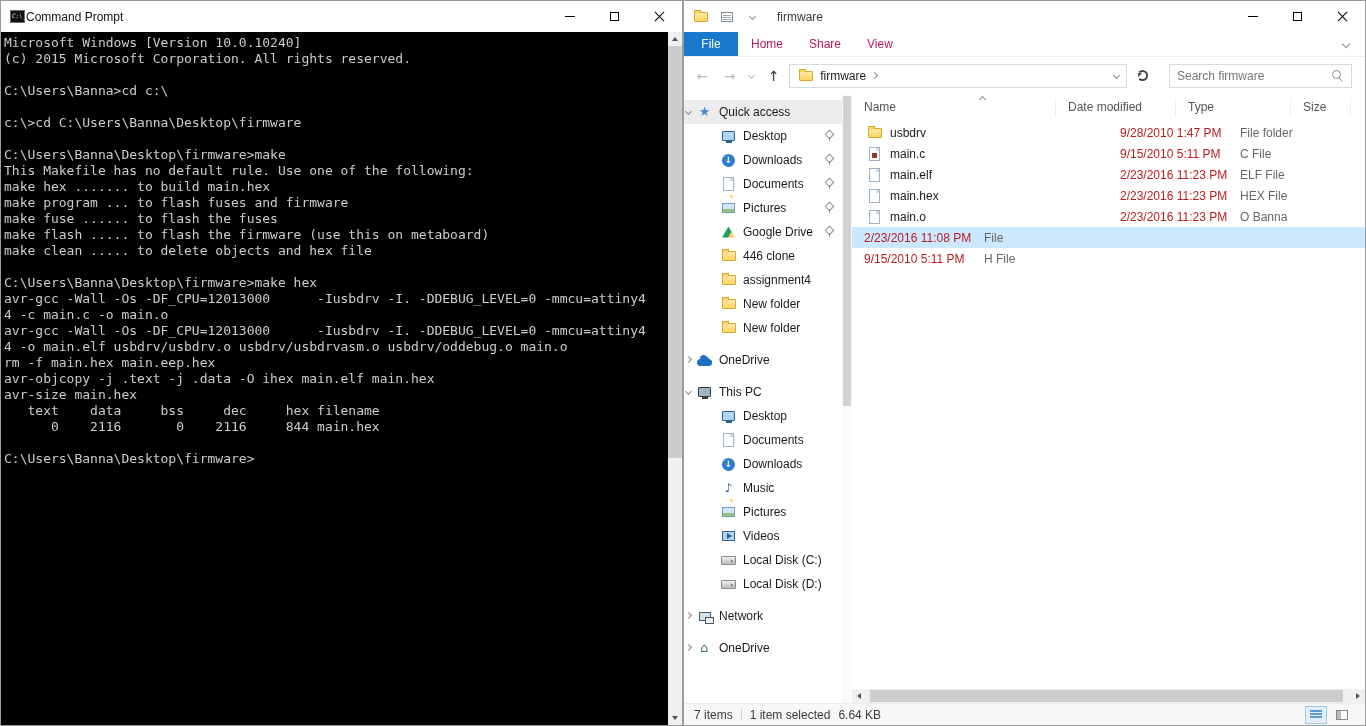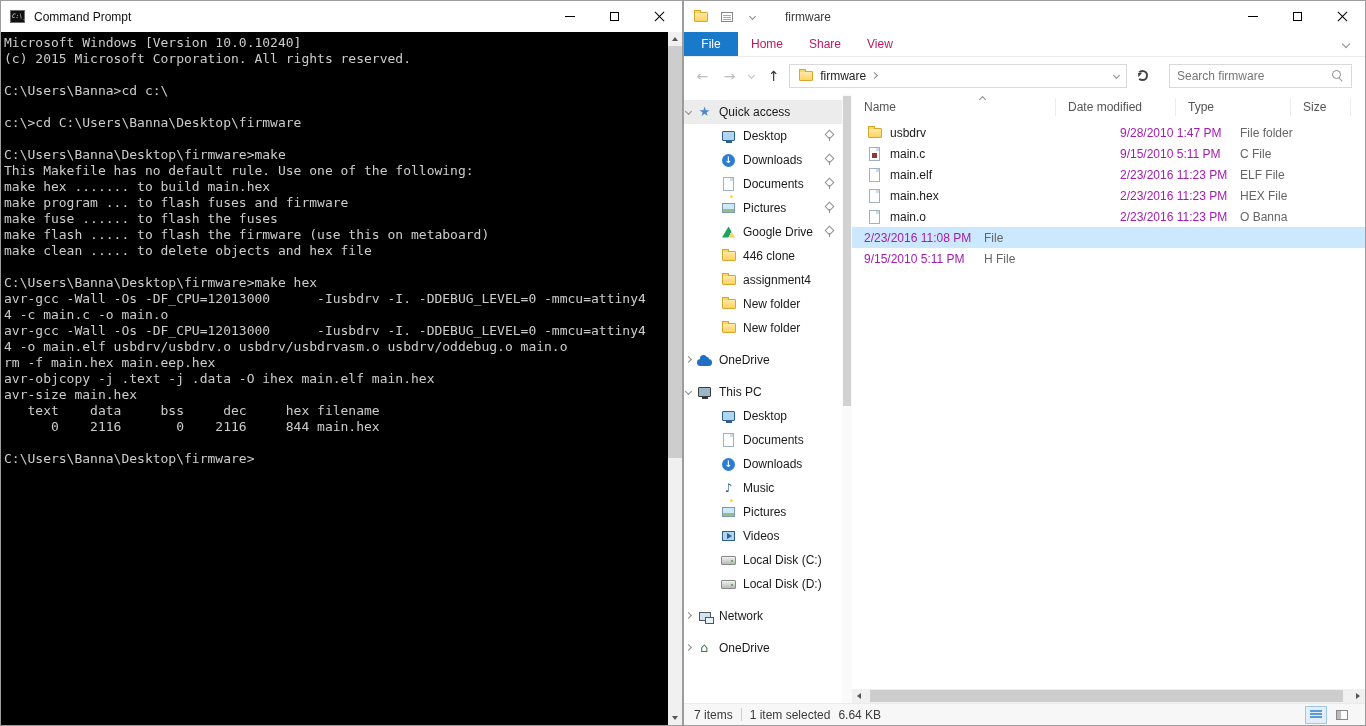--- a/index.html
+++ b/index.html
@@ -4,21 +4,21 @@
 <style>
 *{box-sizing:border-box;margin:0;padding:0}
 html,body{width:1366px;height:726px;overflow:hidden}
 body{font-family:"Liberation Sans","DejaVu Sans",sans-serif;font-size:12px;color:#1a1a1a;background:#d8d8d8}
 .screen{position:relative;width:1366px;height:726px}
 .window{position:absolute;top:0;height:726px;background:#fff;border:1px solid #9c9c9c;display:flex;flex-direction:column}
 .cmd{left:0;width:683px}
 .explorer{left:683px;width:683px}
 
 
-.titlebar{height:31px;flex:none;display:flex;align-items:center;background:#fff;padding-left:8px;gap:8px}
+.titlebar{height:31px;flex:none;display:flex;align-items:center;background:#fff;padding-left:8px;gap:0}
 .wtitle{font-size:12px;color:#111;white-space:nowrap}
 .cap{margin-left:auto;display:flex;height:100%;flex:none}
 .cbtn{width:45px;height:100%;display:flex;align-items:center;justify-content:center}
 .sh-min{width:10px;height:1px;background:#000;display:block}
 .sh-max{width:9px;height:9px;border:1px solid #000;display:block}
 .sh-close{position:relative;width:11px;height:11px;display:block}
 .sh-close::before,.sh-close::after{content:"";position:absolute;left:5px;top:-1px;width:1px;height:13px;background:#000}
 .sh-close::before{transform:rotate(45deg)}
 .sh-close::after{transform:rotate(-45deg)}
 .i-cmd{width:15px;height:13px;background:#111;border:1px solid #6e6e6e;position:relative;display:block}
@@ -117,21 +117,21 @@
 .ch{padding-left:12px;border-right:1px solid #ededed;height:18px;display:flex;align-items:center;flex:none}
 .ch.c-name{width:204px}
 .ch.c-date{width:120px}
 .ch.c-type{width:115px}
 .ch.c-size{width:60px}
 .sortcaret{position:absolute;top:3px;left:128px}
 .rowswrap{flex:1;overflow:hidden;padding-top:2px}
 .frow{height:21px;display:flex;align-items:center;width:100%}
 .frow.selected{background:var(--selection-bg,#cce8ff)}
 .fc-name{width:256px;display:flex;align-items:center;gap:7px;padding-left:14px;flex:none}
-.fc-date{width:120px;color:#a21caf;flex:none;padding-left:12px}
+.fc-date{width:120px;color:#b91c1c;flex:none;padding-left:12px}
 .fc-type{width:115px;color:#666;flex:none;padding-left:12px}
 .hscroll{height:14px;flex:none;display:flex;background:#f0f0f0;align-items:center}
 .harrow{width:14px;height:14px;display:flex;align-items:center;justify-content:center;flex:none}
 .htrack{flex:1;height:14px;position:relative}
 .hthumb{position:absolute;top:1px;left:4px;right:8px;height:12px;background:#cdcdcd}
 
 
 .status{height:22px;flex:none;display:flex;align-items:center;background:#f7f7f7;border-top:1px solid #ebebeb;padding:0 10px;gap:8px;color:#3b3b3b}
 .vsep{width:1px;height:13px;background:#cfcfcf}
 .stright{margin-left:auto;display:flex;gap:4px;padding-right:2px}

